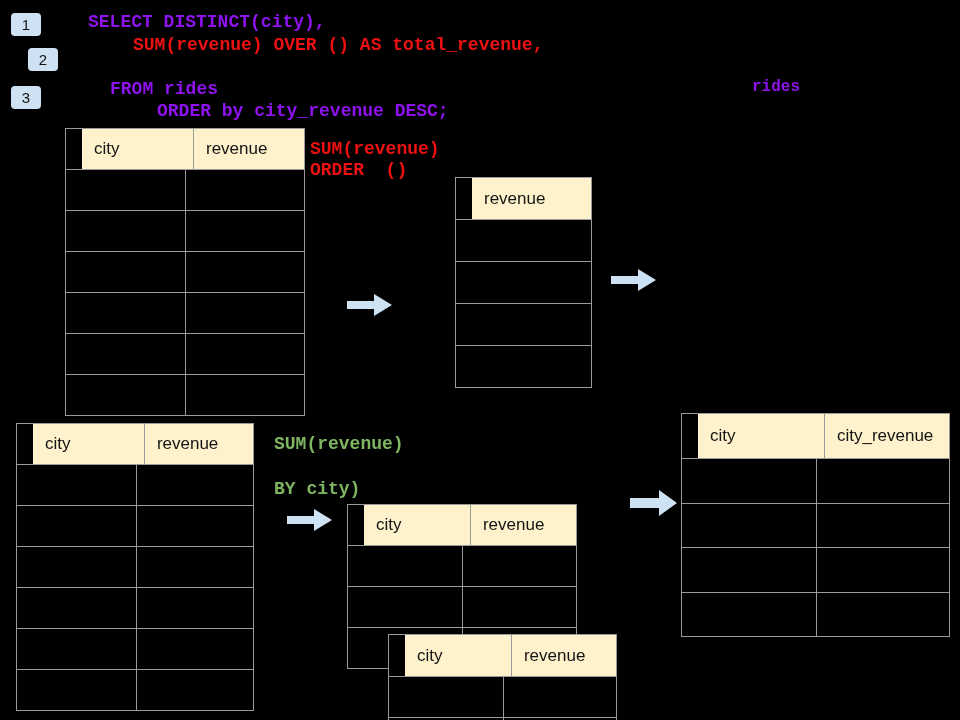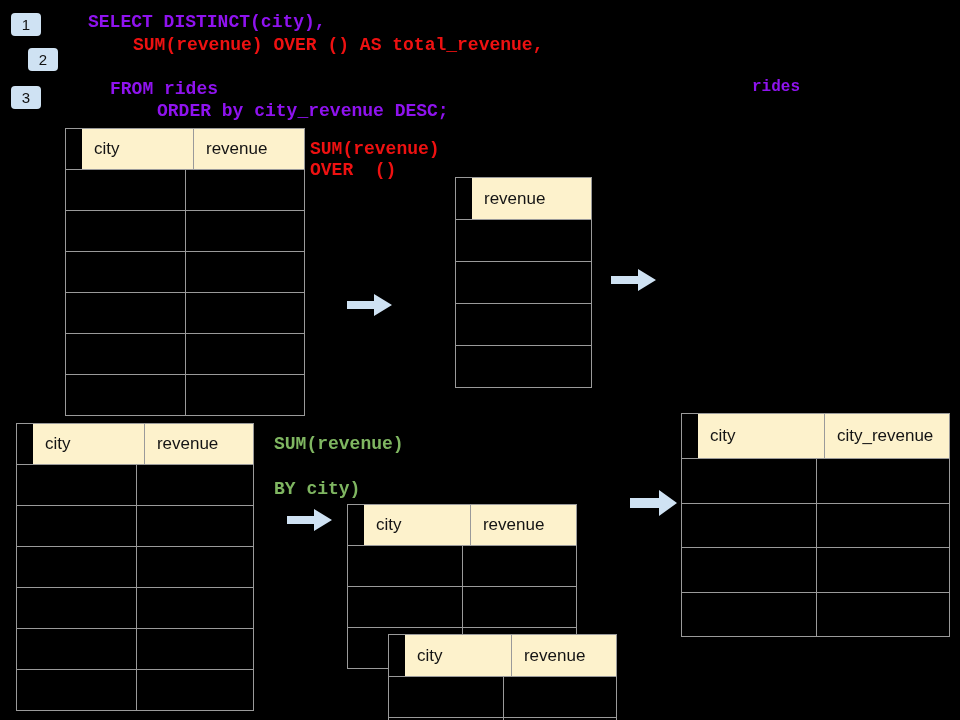--- a/index.html
+++ b/index.html
@@ -86,21 +86,21 @@
   <div class="badge" style="left:11px;top:86px;">3</div>
 
   <div class="code purple" style="left:88px;top:12px;">SELECT DISTINCT(city),</div>
   <div class="code red" style="left:133px;top:35px;">SUM(revenue) OVER () AS total_revenue,</div>
   <div class="code purple" style="left:110px;top:79px;text-align:center;">FROM rides</div>
   <div class="code purple" style="left:110px;top:101px;margin-left:47px;">ORDER by city_revenue DESC;</div>
 
   <div class="code purple small" style="left:752px;top:77px;">rides</div>
 
   <div class="code red" style="left:310px;top:139px;">SUM(revenue)</div>
-  <div class="code red" style="left:310px;top:160px;">OVER  ()</div>
+  <div class="code red" style="left:310px;top:160px;">ORDER  ()</div>
 
   <div class="code green" style="left:274px;top:434px;">SUM(revenue)</div>
   <div class="code green" style="left:274px;top:479px;">BY city)</div>
 
   <div class="table tA">
     <div class="thead">
       <div class="hcell col0">city</div>
       <div class="hcell col1">revenue</div>
     </div>
     <div class="tbody">

